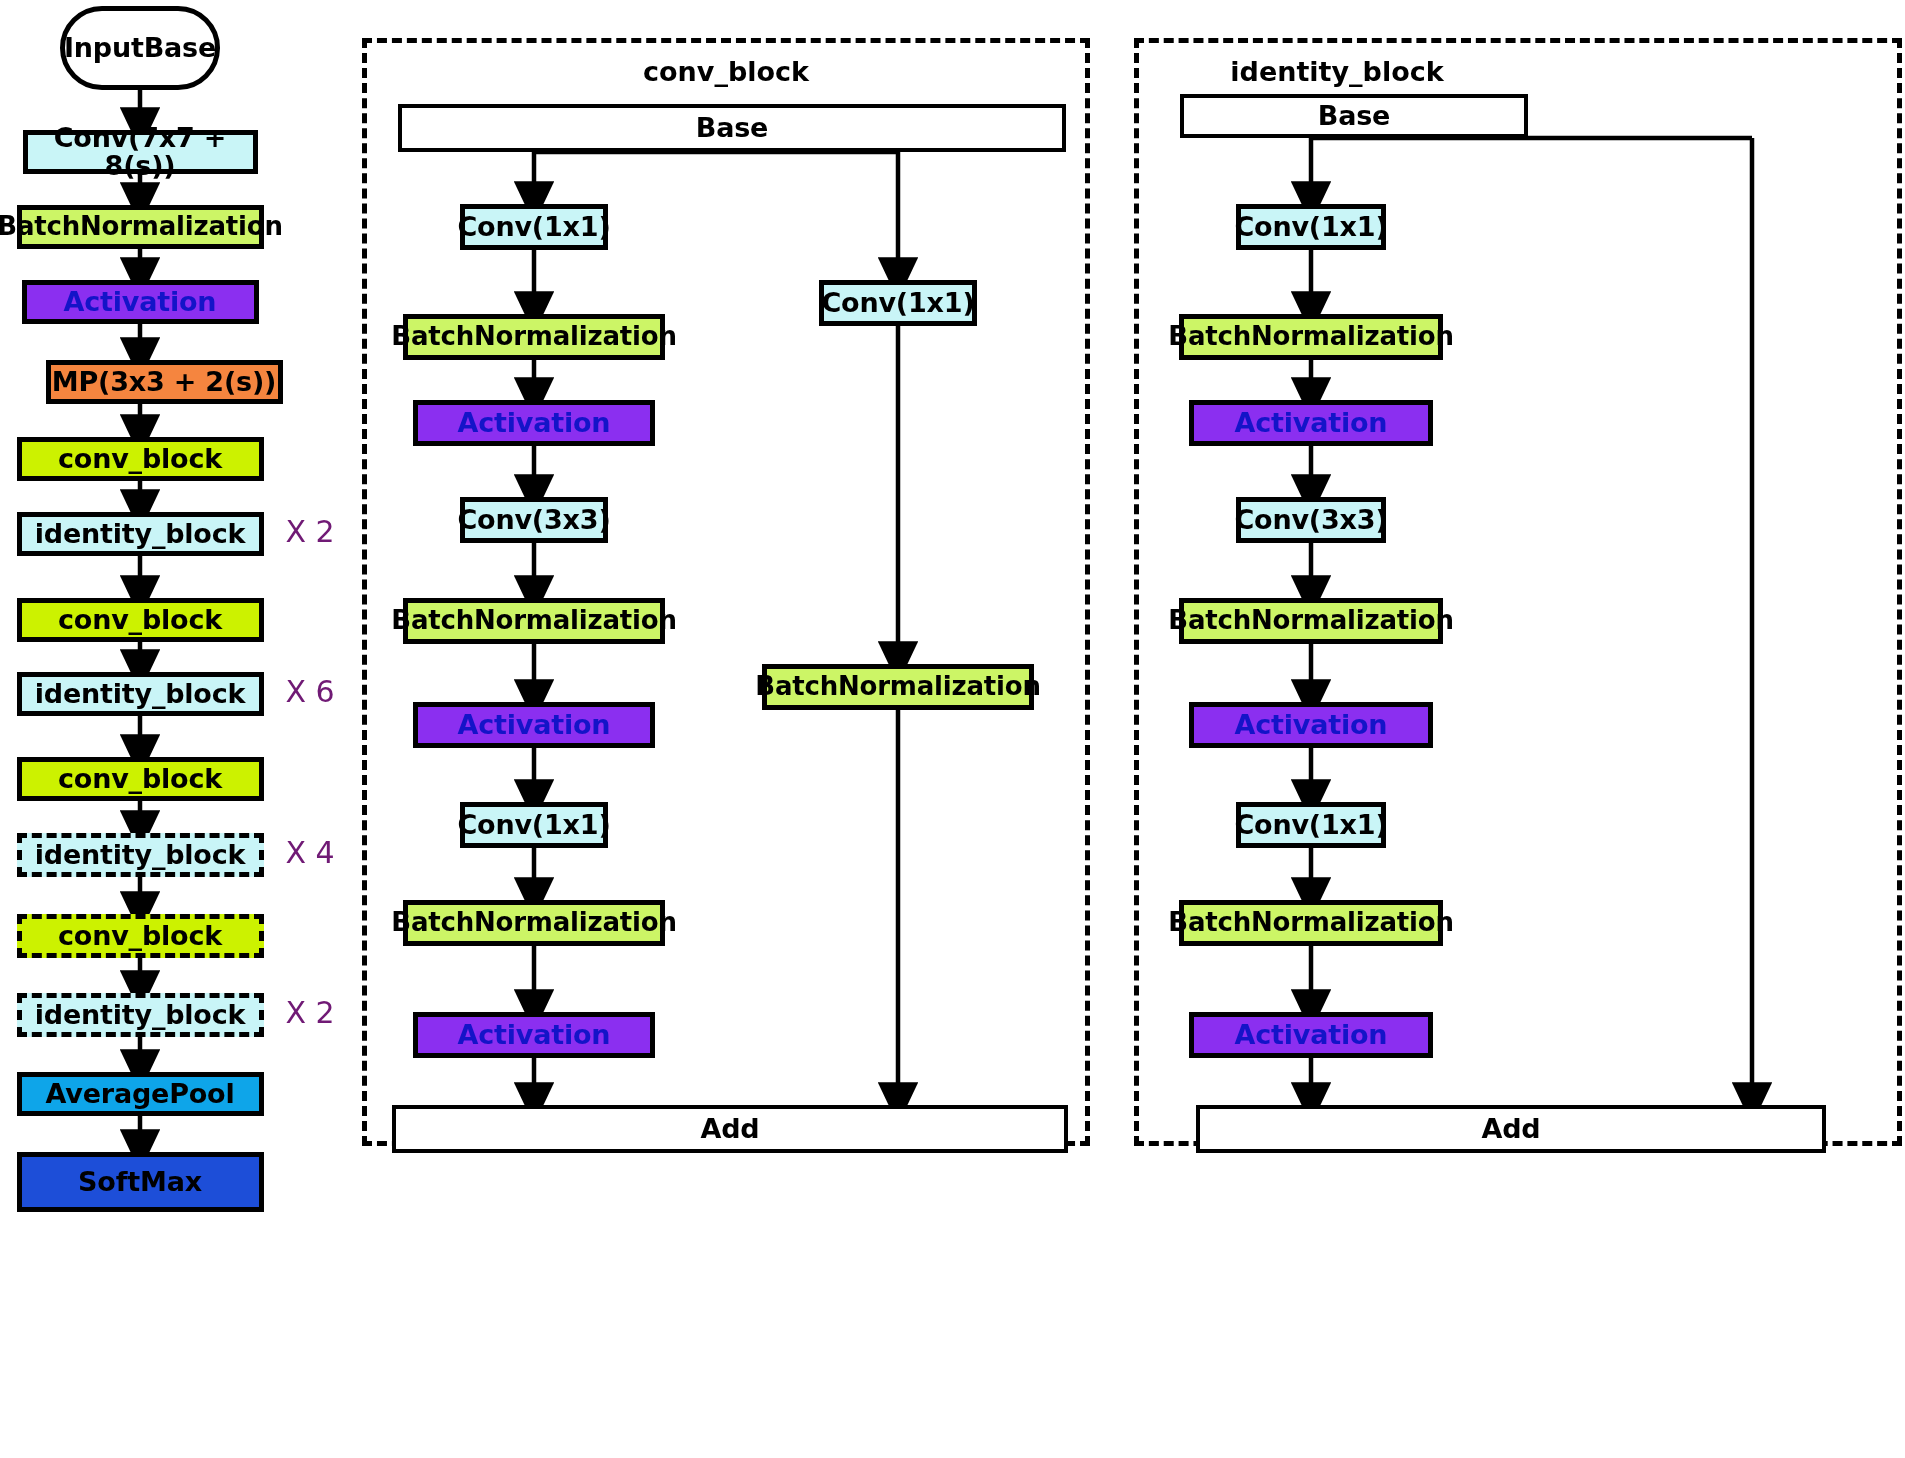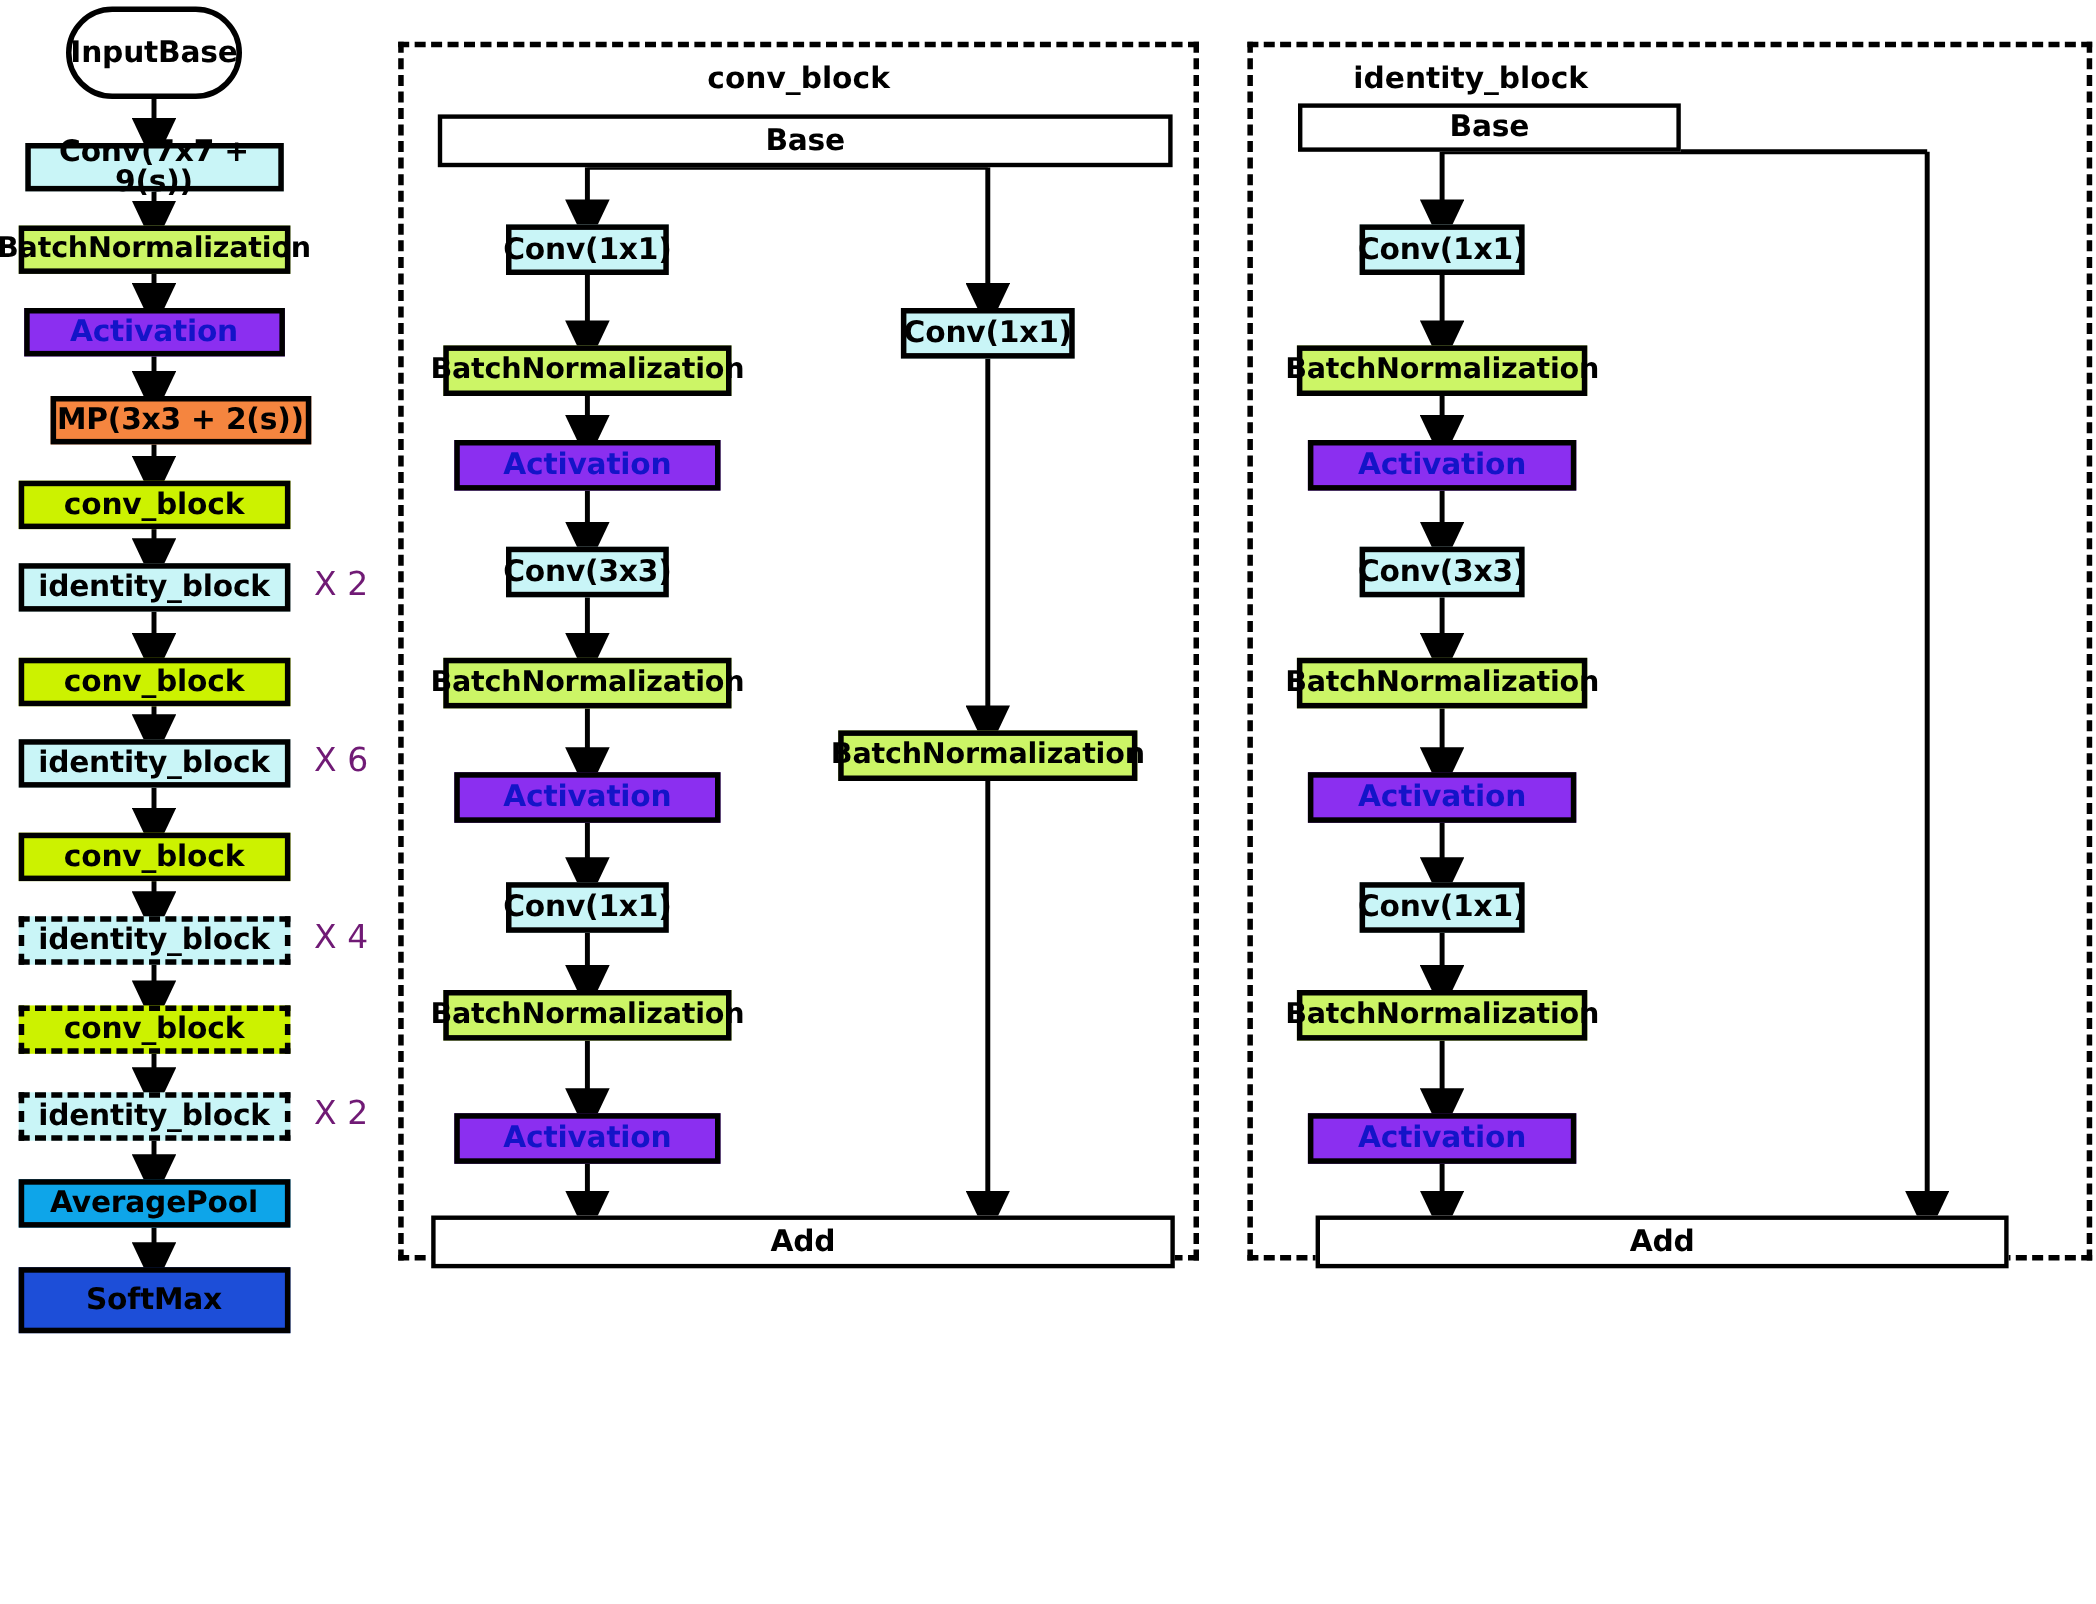--- a/index.html
+++ b/index.html
@@ -80,21 +80,21 @@
         <path d="M1311,138 L1752,138"></path>
         <path d="M1752,138 L1752,1103" marker-end="url(#ah)"></path>
       </g>
   </svg>
 
   <div id="backbone-layer">
       <div class="node rounded" style="left: 60px; top: 6px; width: 160px; height: 84px; background: rgb(255, 255, 255); font-size: 27px;">
         <span style="display: block;">Input</span>
         <span style="display: block;">Base</span>
       </div>
-      <div class="node" style="left: 22.5px; top: 130px; width: 235px; height: 44px; background: rgb(201, 245, 247); font-size: 27px;">Conv(7x7 + 9(s))</div>
+      <div class="node" style="left: 22.5px; top: 130px; width: 235px; height: 44px; background: rgb(201, 245, 247); font-size: 27px;">Conv(7x7 + 8(s))</div>
       <div class="node" style="left: 16.5px; top: 205px; width: 247px; height: 44px; background: rgb(204, 245, 102); font-size: 26px;">BatchNormalization</div>
       <div class="node act" style="left: 21.5px; top: 280px; width: 237px; height: 44px; background: rgb(139, 47, 240); font-size: 27px;">Activation</div>
       <div class="node" style="left: 21.5px; top: 360px; width: 237px; height: 44px; background: rgb(245, 133, 63); font-size: 27px; margin-left: 24px;">MP(3x3 + 2(s))</div>
       <div class="node" style="left: 16.5px; top: 437px; width: 247px; height: 44px; background: rgb(204, 242, 0); font-size: 27px;">conv_block</div>
       <div class="node" style="left: 16.5px; top: 512px; width: 247px; height: 44px; background: rgb(201, 245, 247); font-size: 27px;">identity_block</div>
       <div class="node" style="left: 16.5px; top: 598px; width: 247px; height: 44px; background: rgb(204, 242, 0); font-size: 27px;">conv_block</div>
       <div class="node" style="left: 16.5px; top: 672px; width: 247px; height: 44px; background: rgb(201, 245, 247); font-size: 27px;">identity_block</div>
       <div class="node" style="left: 16.5px; top: 757px; width: 247px; height: 44px; background: rgb(204, 242, 0); font-size: 27px;">conv_block</div>
       <div class="node dashed" style="left: 16.5px; top: 833px; width: 247px; height: 44px; background: rgb(201, 245, 247); font-size: 27px;">identity_block</div>
       <div class="node dashed" style="left: 16.5px; top: 914px; width: 247px; height: 44px; background: rgb(204, 242, 0); font-size: 27px;">conv_block</div>

